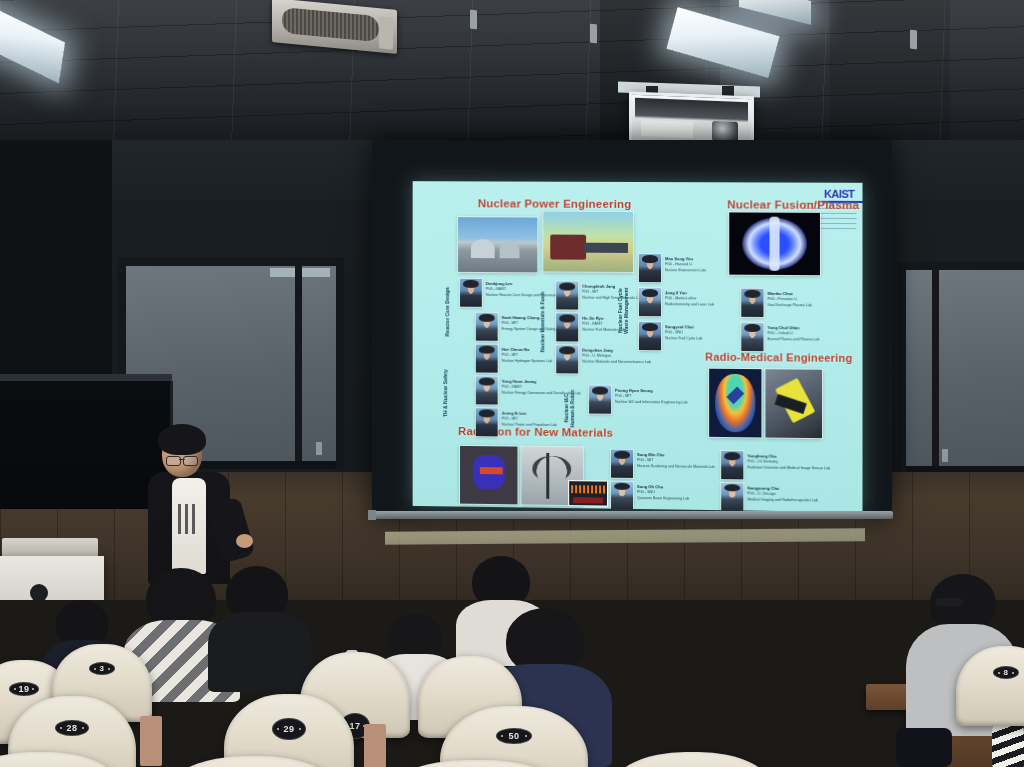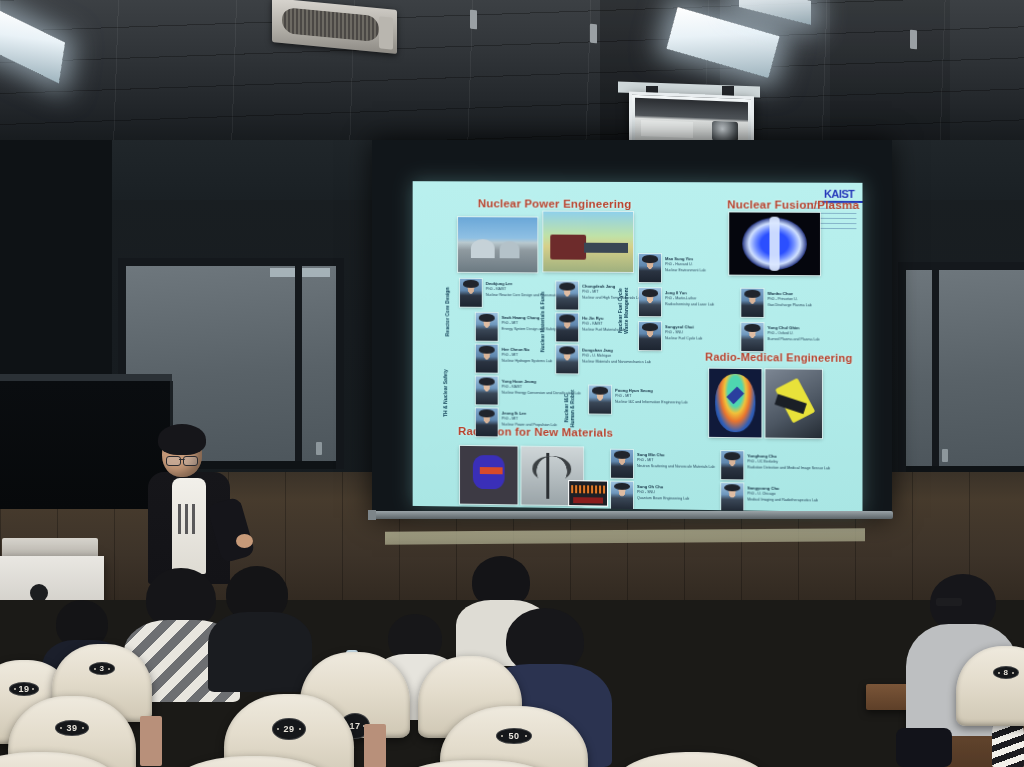--- a/index.html
+++ b/index.html
@@ -538,21 +538,21 @@
   </div>
   <div class="seat" style="left:52px;top:644px;width:100px;height:78px;">
     <div class="tag" style="top:18px;width:26px;height:13px;font-size:8px;">3</div>
   </div>
   <div class="seat" style="left:956px;top:646px;width:100px;height:80px;">
     <div class="tag" style="top:20px;width:26px;height:13px;font-size:8px;">8</div>
   </div>
   <div class="seat" style="left:418px;top:656px;width:104px;height:82px;"></div>
 
   <div class="seat" style="left:8px;top:696px;width:128px;height:92px;">
-    <div class="tag" style="top:24px;width:34px;height:16px;">39</div>
+    <div class="tag" style="top:24px;width:34px;height:16px;">28</div>
   </div>
   <div class="seat" style="left:224px;top:694px;width:130px;height:92px;">
     <div class="tag" style="top:24px;width:34px;height:22px;">29</div>
   </div>
   <div class="seat" style="left:440px;top:706px;width:148px;height:92px;">
     <div class="tag" style="top:22px;width:36px;height:16px;">50</div>
   </div>
   <div class="seat-arm" style="left:140px;top:716px;width:22px;height:50px;"></div>
   <div class="seat-arm" style="left:364px;top:724px;width:22px;height:44px;"></div>
 

